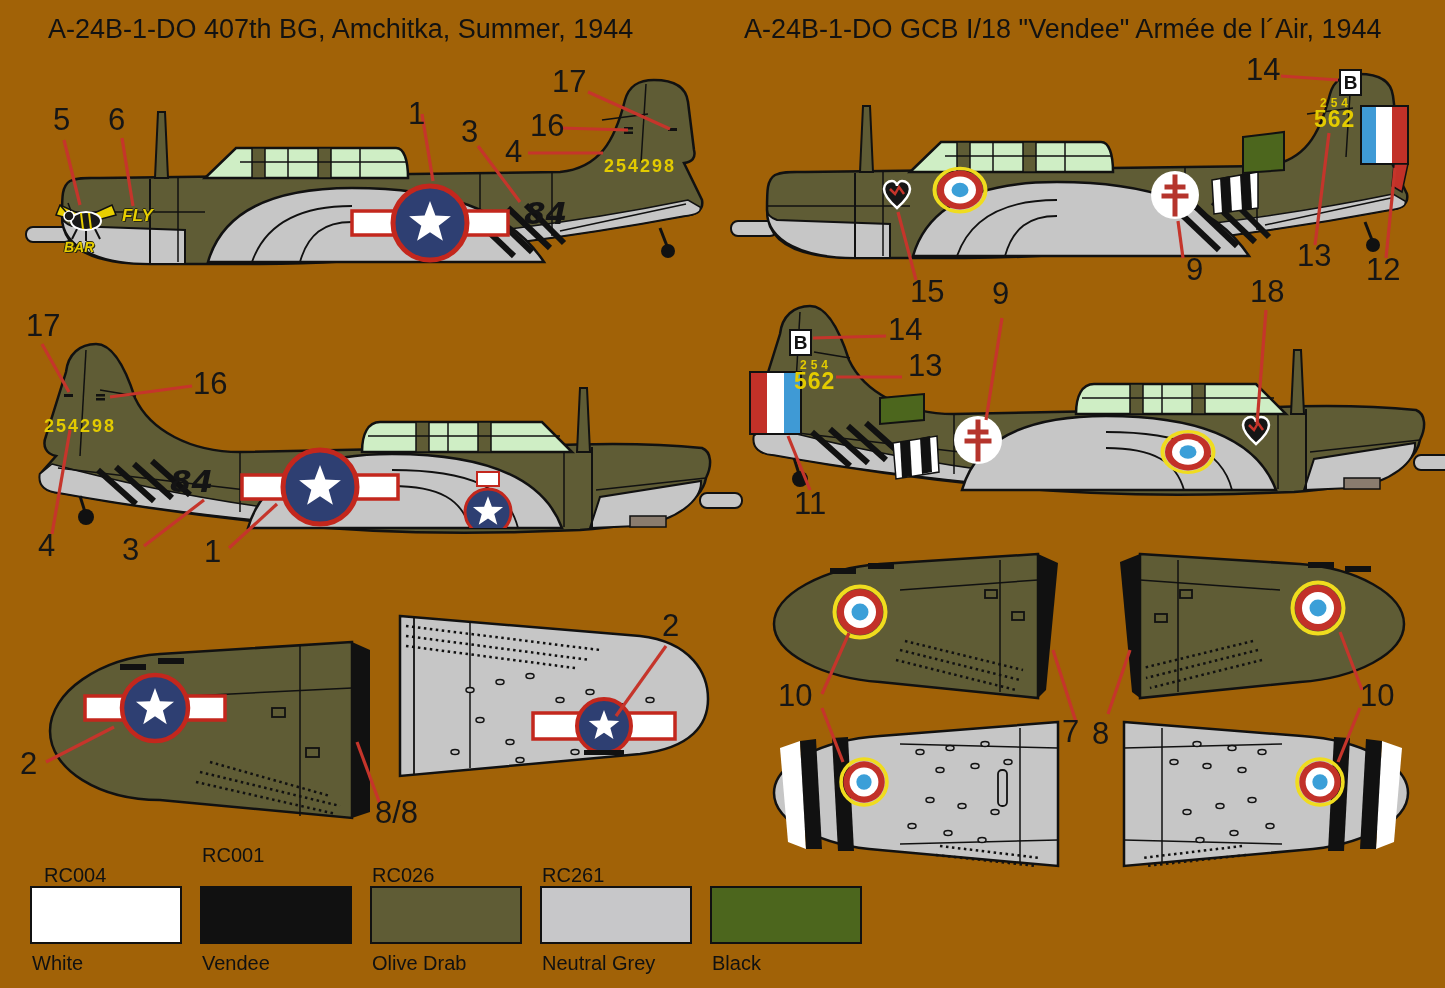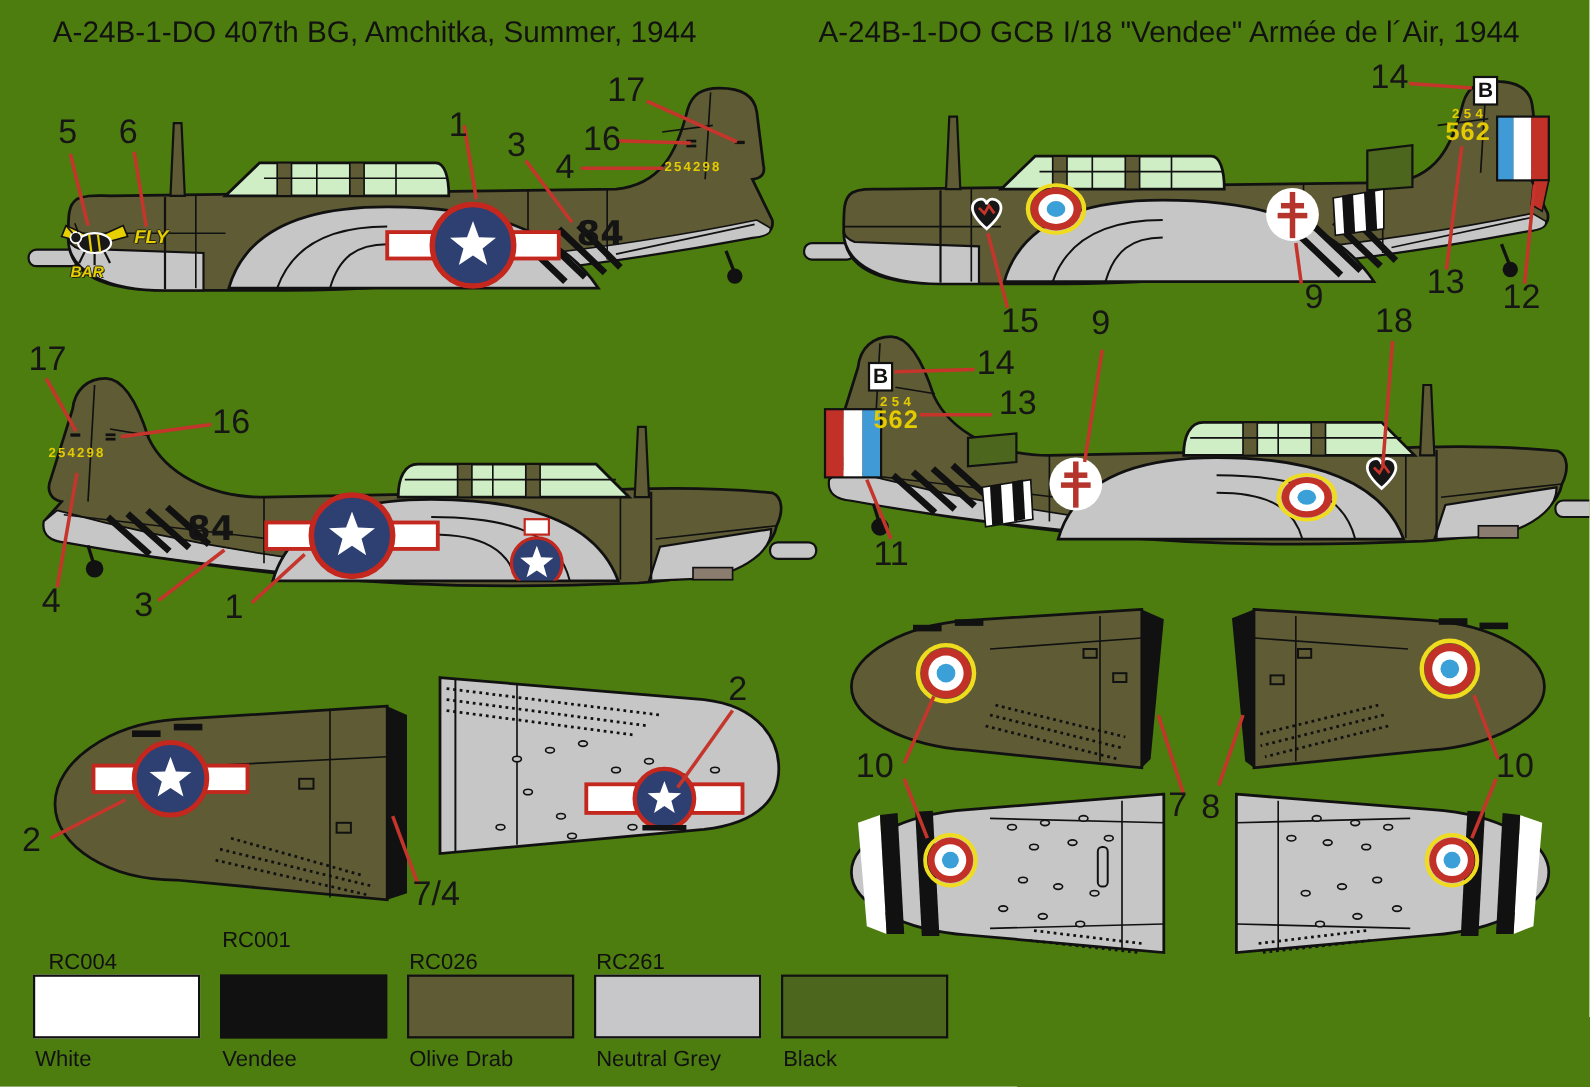--- a/index.html
+++ b/index.html
@@ -1,23 +1,23 @@
 <!DOCTYPE html>
 <html><head>
 <meta charset="utf-8">
 <style>
   html,body{margin:0;padding:0;background:#fff;}
-  .stage{position:relative;width:1445px;height:988px;background:#4d7c0f;overflow:hidden;
+  .stage{position:relative;width:1445px;height:988px;background:#a16207;overflow:hidden;
          font-family:"Liberation Sans",sans-serif;}
   .art{position:absolute;left:0;top:0;}
   .title{position:absolute;font-size:27px;color:#121212;white-space:nowrap;}
   .callout{position:absolute;font-size:31px;color:#161616;line-height:1;white-space:nowrap;}
   .mark{position:absolute;line-height:1;font-weight:bold;white-space:nowrap;}
-  .us-serial{font-size:12px;color:#e3cb00;letter-spacing:2px;}
-  .us-code{font-size:31px;color:#141414;font-family:"DejaVu Sans",sans-serif;}
+  .us-serial{font-size:18px;color:#e3cb00;letter-spacing:2px;margin-top:12px;}
+  .us-code{font-size:31px;color:#141414;font-family:"DejaVu Sans",sans-serif;font-style:italic;}
   .fr-letter{font-size:19px;color:#111;width:21px;text-align:center;}
   .fr-serial-top{font-size:12px;color:#e3cb00;letter-spacing:4px;text-align:right;}
   .fr-serial-main{font-size:23px;color:#e3cb00;letter-spacing:1px;}
   .noseart{font-style:italic;color:#e8cf00;
            text-shadow:1px 1px 0 #2a2a12,-1px 0 0 #2a2a12,0 -1px 0 #2a2a12;}
   .fly{font-size:17px;} .bar{font-size:14px;}
   .legend-code{position:absolute;font-size:20px;color:#111;}
   .legend-name{position:absolute;font-size:20px;color:#111;}
   .legend-box{position:absolute;width:152px;height:58px;border:2px solid #111;box-sizing:border-box;}
 </style>
@@ -407,21 +407,21 @@
 <div class="callout" style="left:461px;top:116px">3</div>
 <div class="callout" style="left:505px;top:136px">4</div>
 <div class="callout" style="left:530px;top:110px">16</div>
 <div class="callout" style="left:552px;top:66px">17</div>
 <div class="callout" style="left:26px;top:310px">17</div>
 <div class="callout" style="left:193px;top:368px">16</div>
 <div class="callout" style="left:38px;top:530px">4</div>
 <div class="callout" style="left:122px;top:534px">3</div>
 <div class="callout" style="left:204px;top:536px">1</div>
 <div class="callout" style="left:20px;top:748px">2</div>
-<div class="callout" style="left:375px;top:797px">7/4</div>
+<div class="callout" style="left:375px;top:797px">8/8</div>
 <div class="callout" style="left:662px;top:610px">2</div>
 <div class="callout" style="left:910px;top:276px">15</div>
 <div class="callout" style="left:1186px;top:254px">9</div>
 <div class="callout" style="left:1297px;top:240px">13</div>
 <div class="callout" style="left:1366px;top:254px">12</div>
 <div class="callout" style="left:1246px;top:54px">14</div>
 <div class="callout" style="left:888px;top:314px">14</div>
 <div class="callout" style="left:908px;top:350px">13</div>
 <div class="callout" style="left:992px;top:278px">9</div>
 <div class="callout" style="left:794px;top:488px">11</div>

